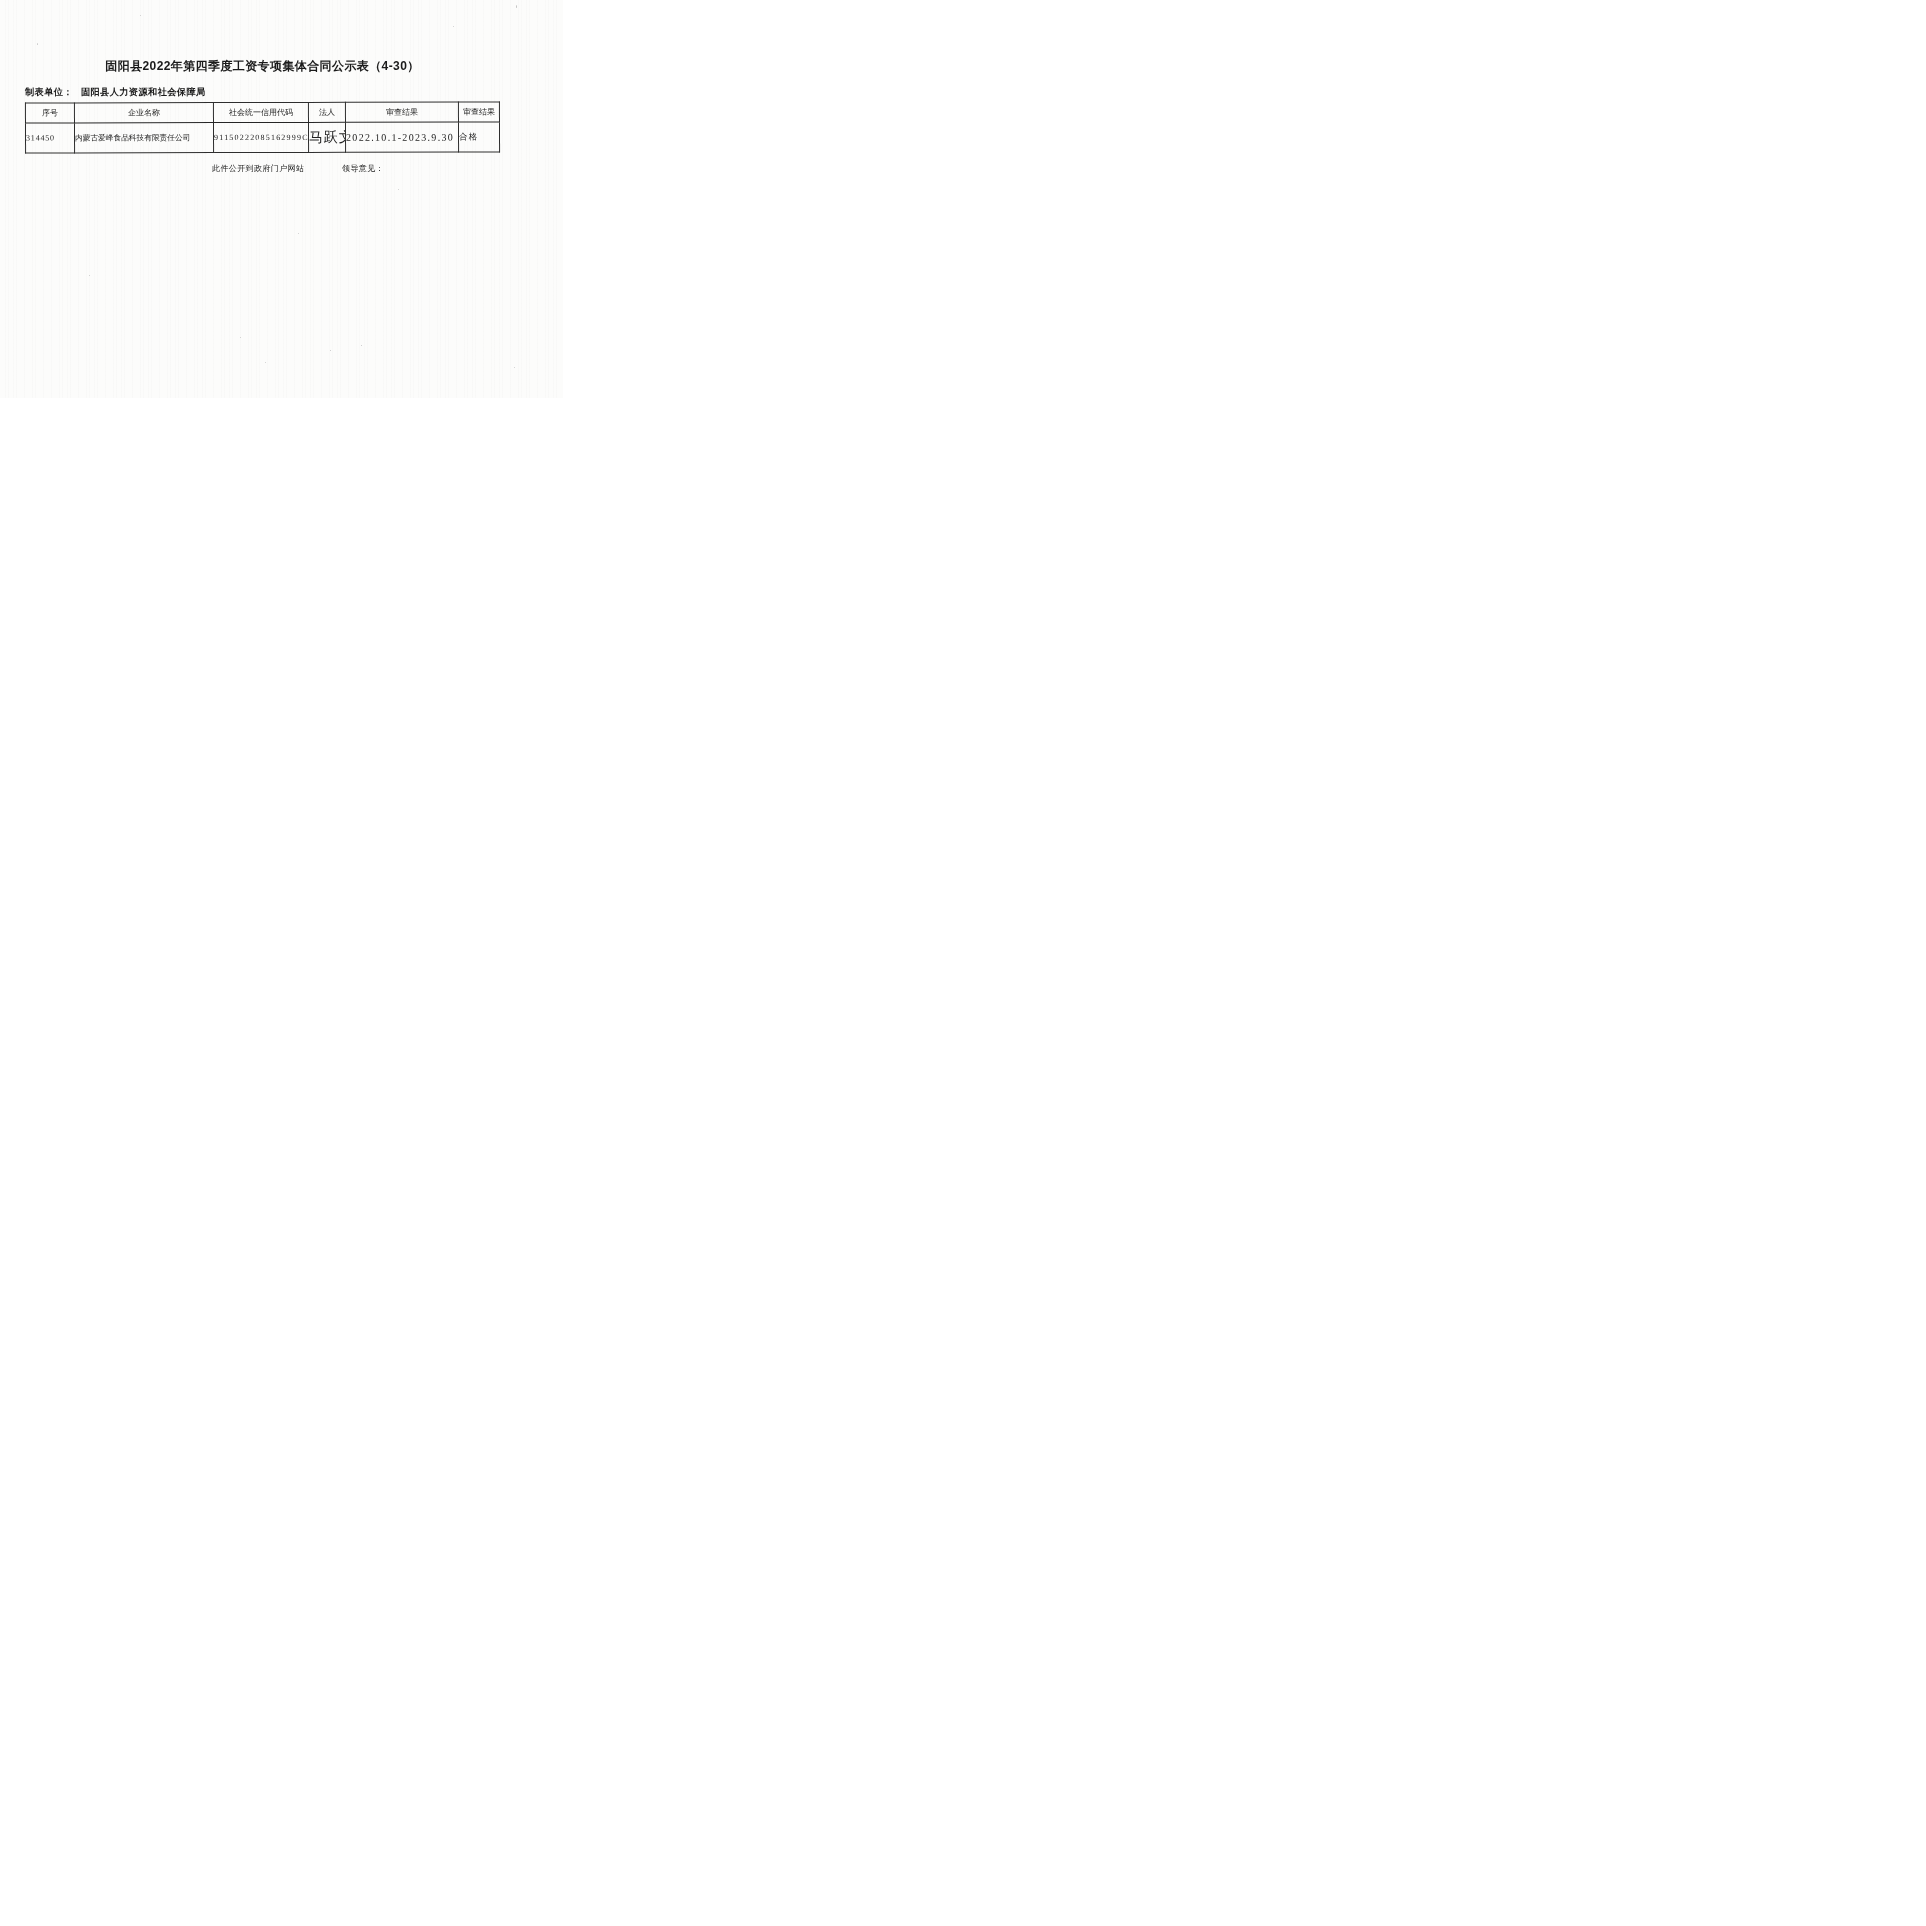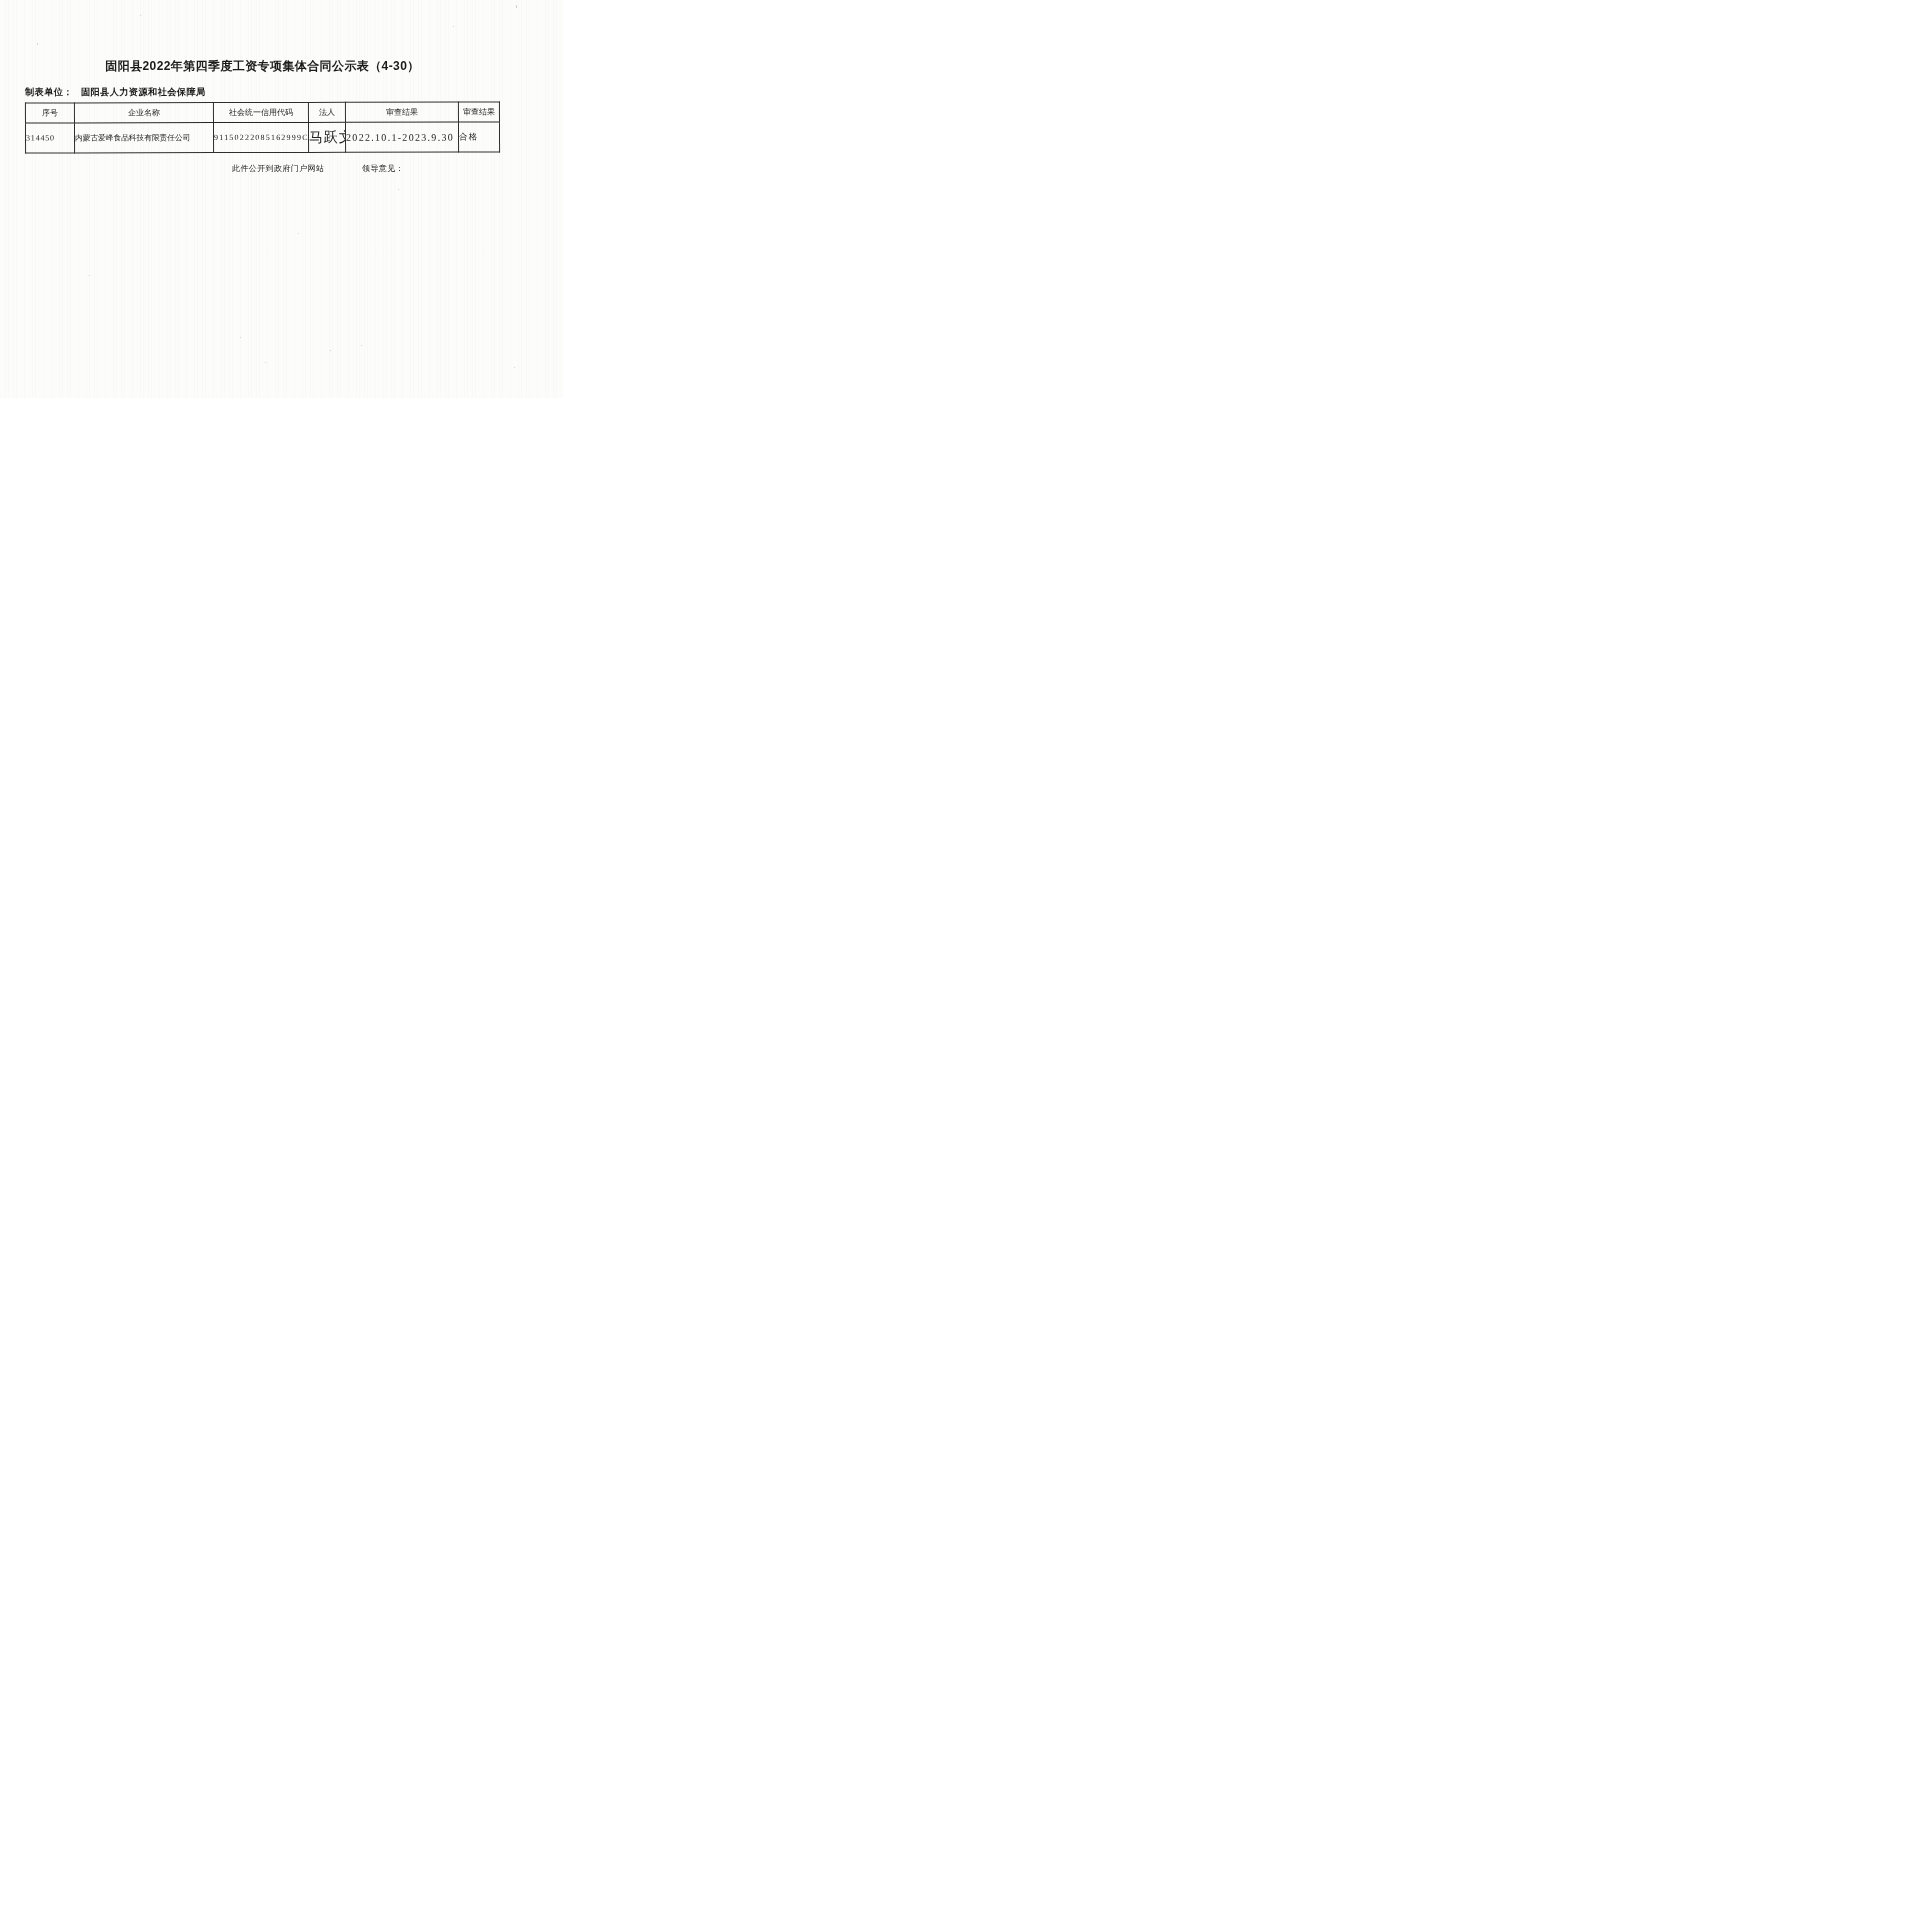--- a/index.html
+++ b/index.html
@@ -66,21 +66,20 @@
   td.cell-legal{font-size:14px;letter-spacing:0.8px;}
   td.cell-dates{font-size:10px;letter-spacing:1.3px;}
   td.cell-result{font-size:8.5px;letter-spacing:1.2px;}
   .footnote{
     position:absolute;
     top:163px;
     font-size:8px;
     color:#222;
     letter-spacing:0.4px;
     white-space:nowrap;
-    margin-left:20px;
   }
   .footnote-left{left:212px;}
   .footnote-right{left:342px;}
   .speck{
     position:absolute;
     background:rgba(70,70,70,0.32);
     border-radius:50%;
   }
   .speck.dash{border-radius:0.4px;background:rgba(60,60,60,0.28);}
 </style>

